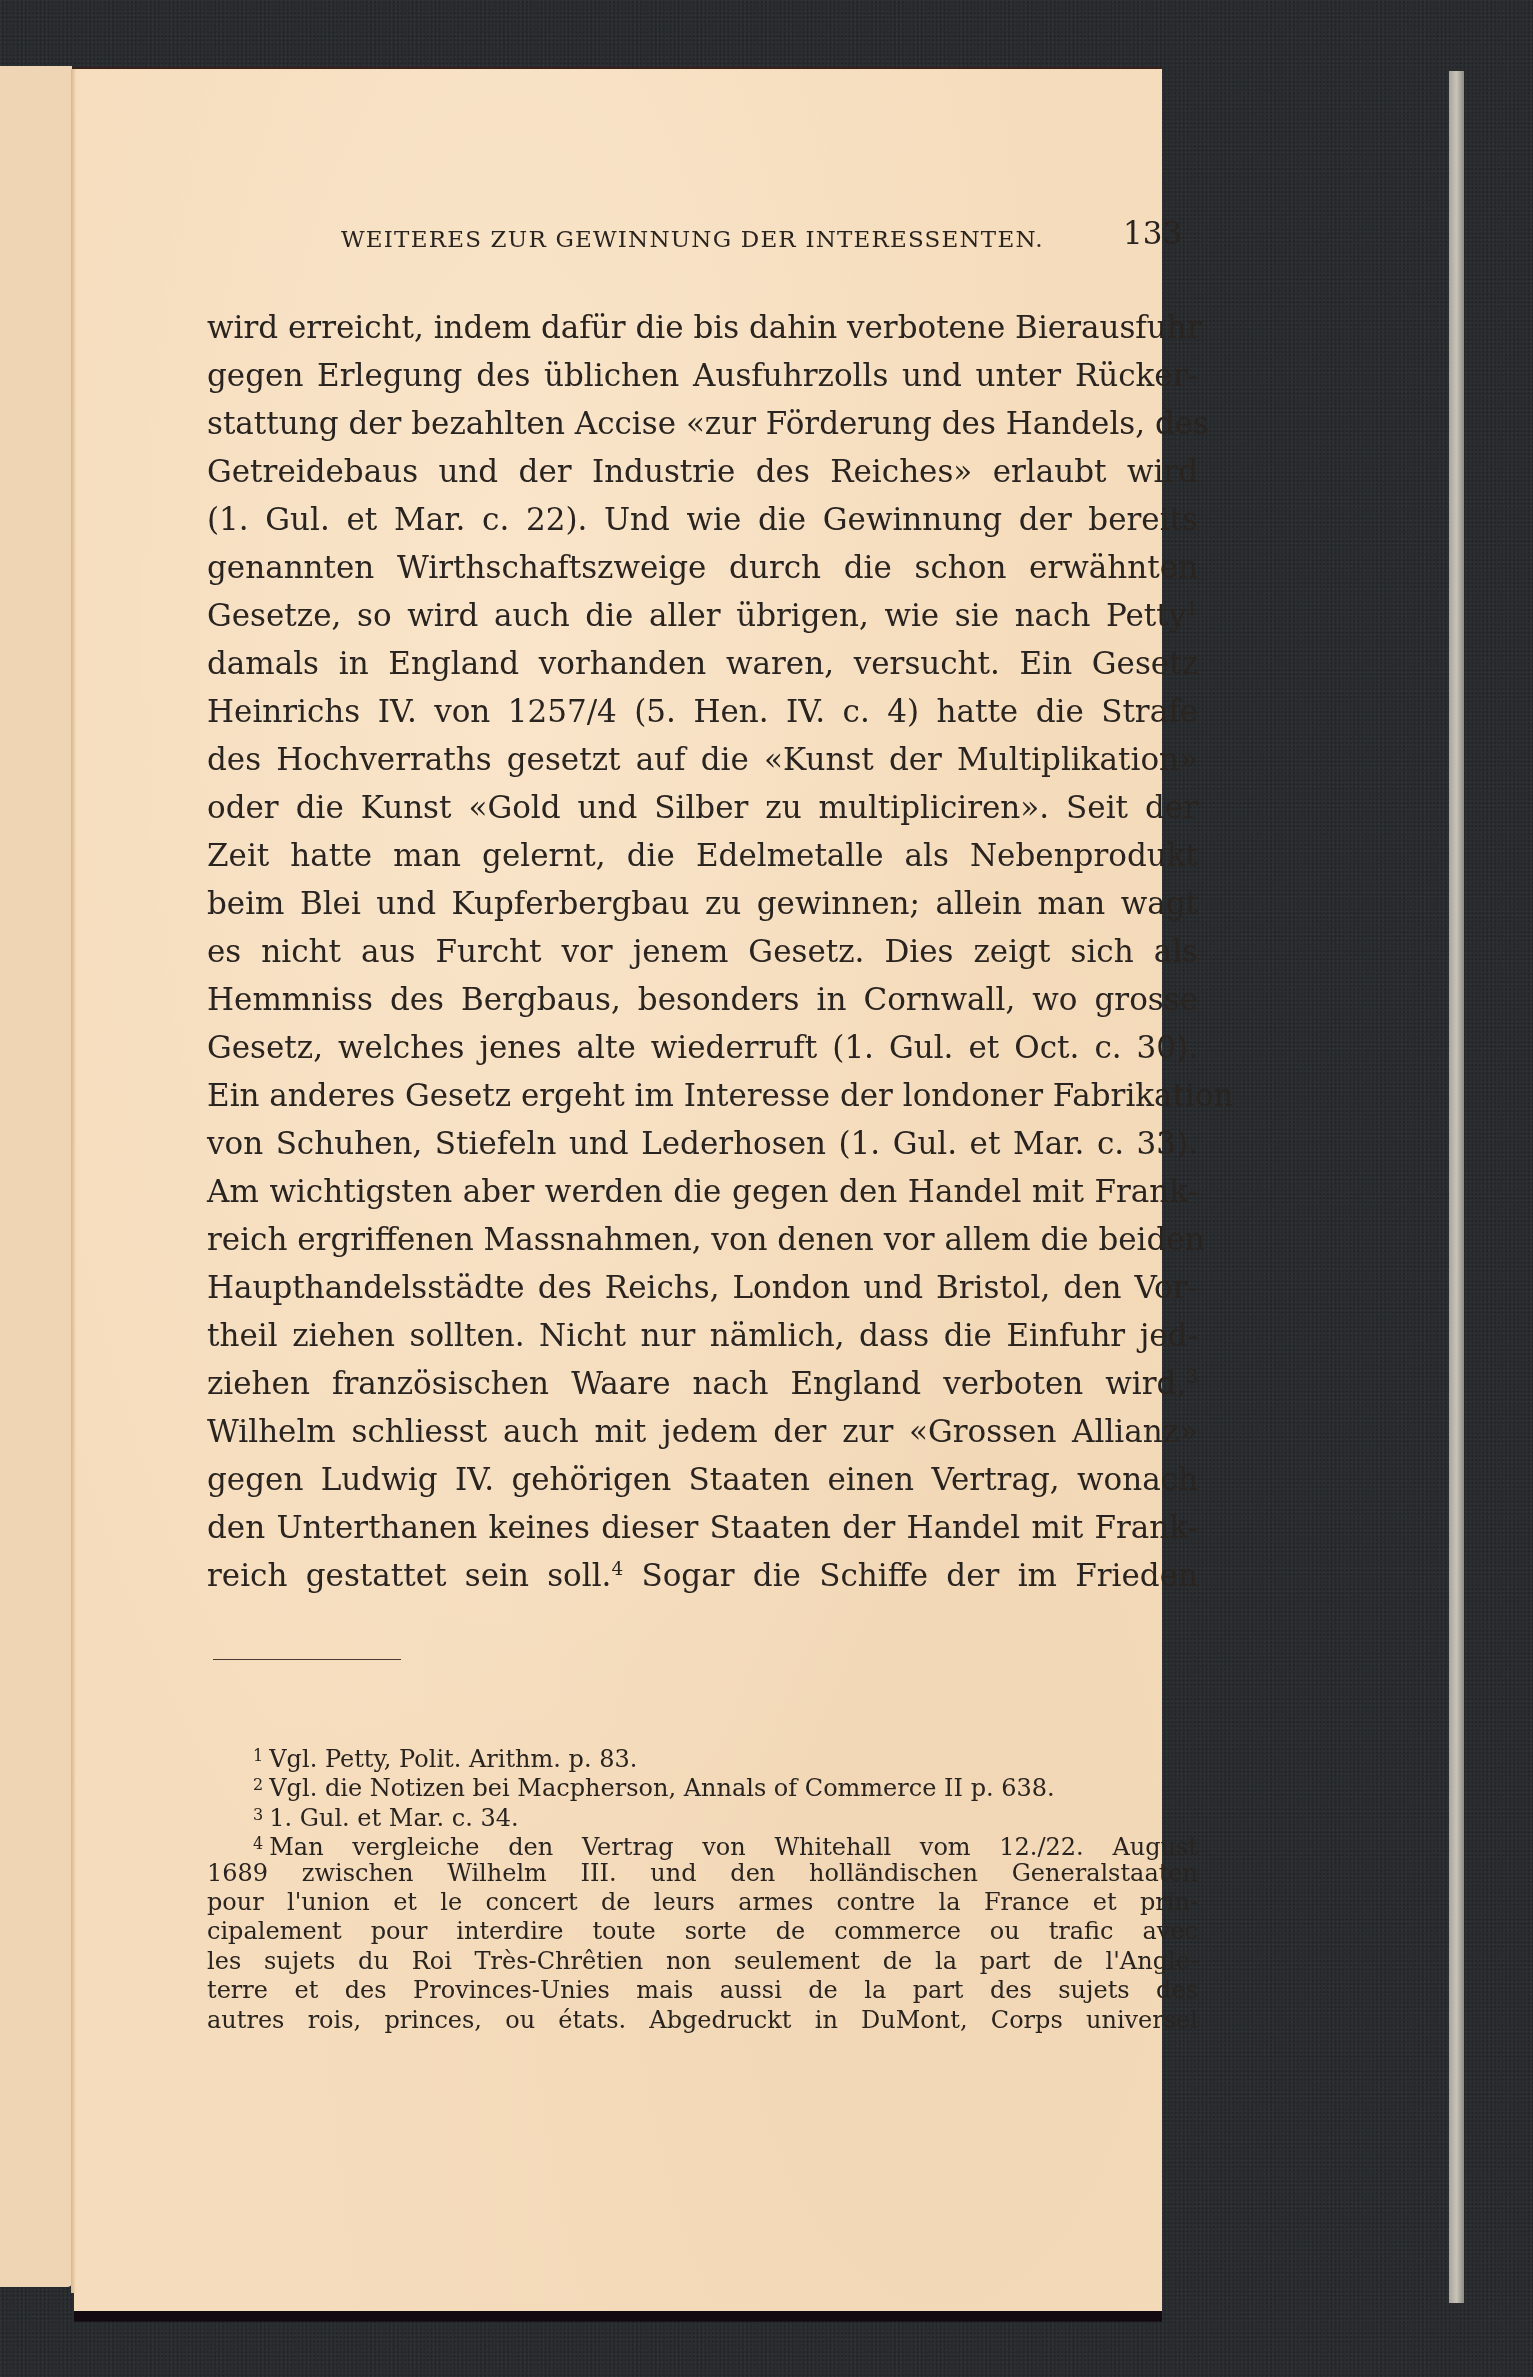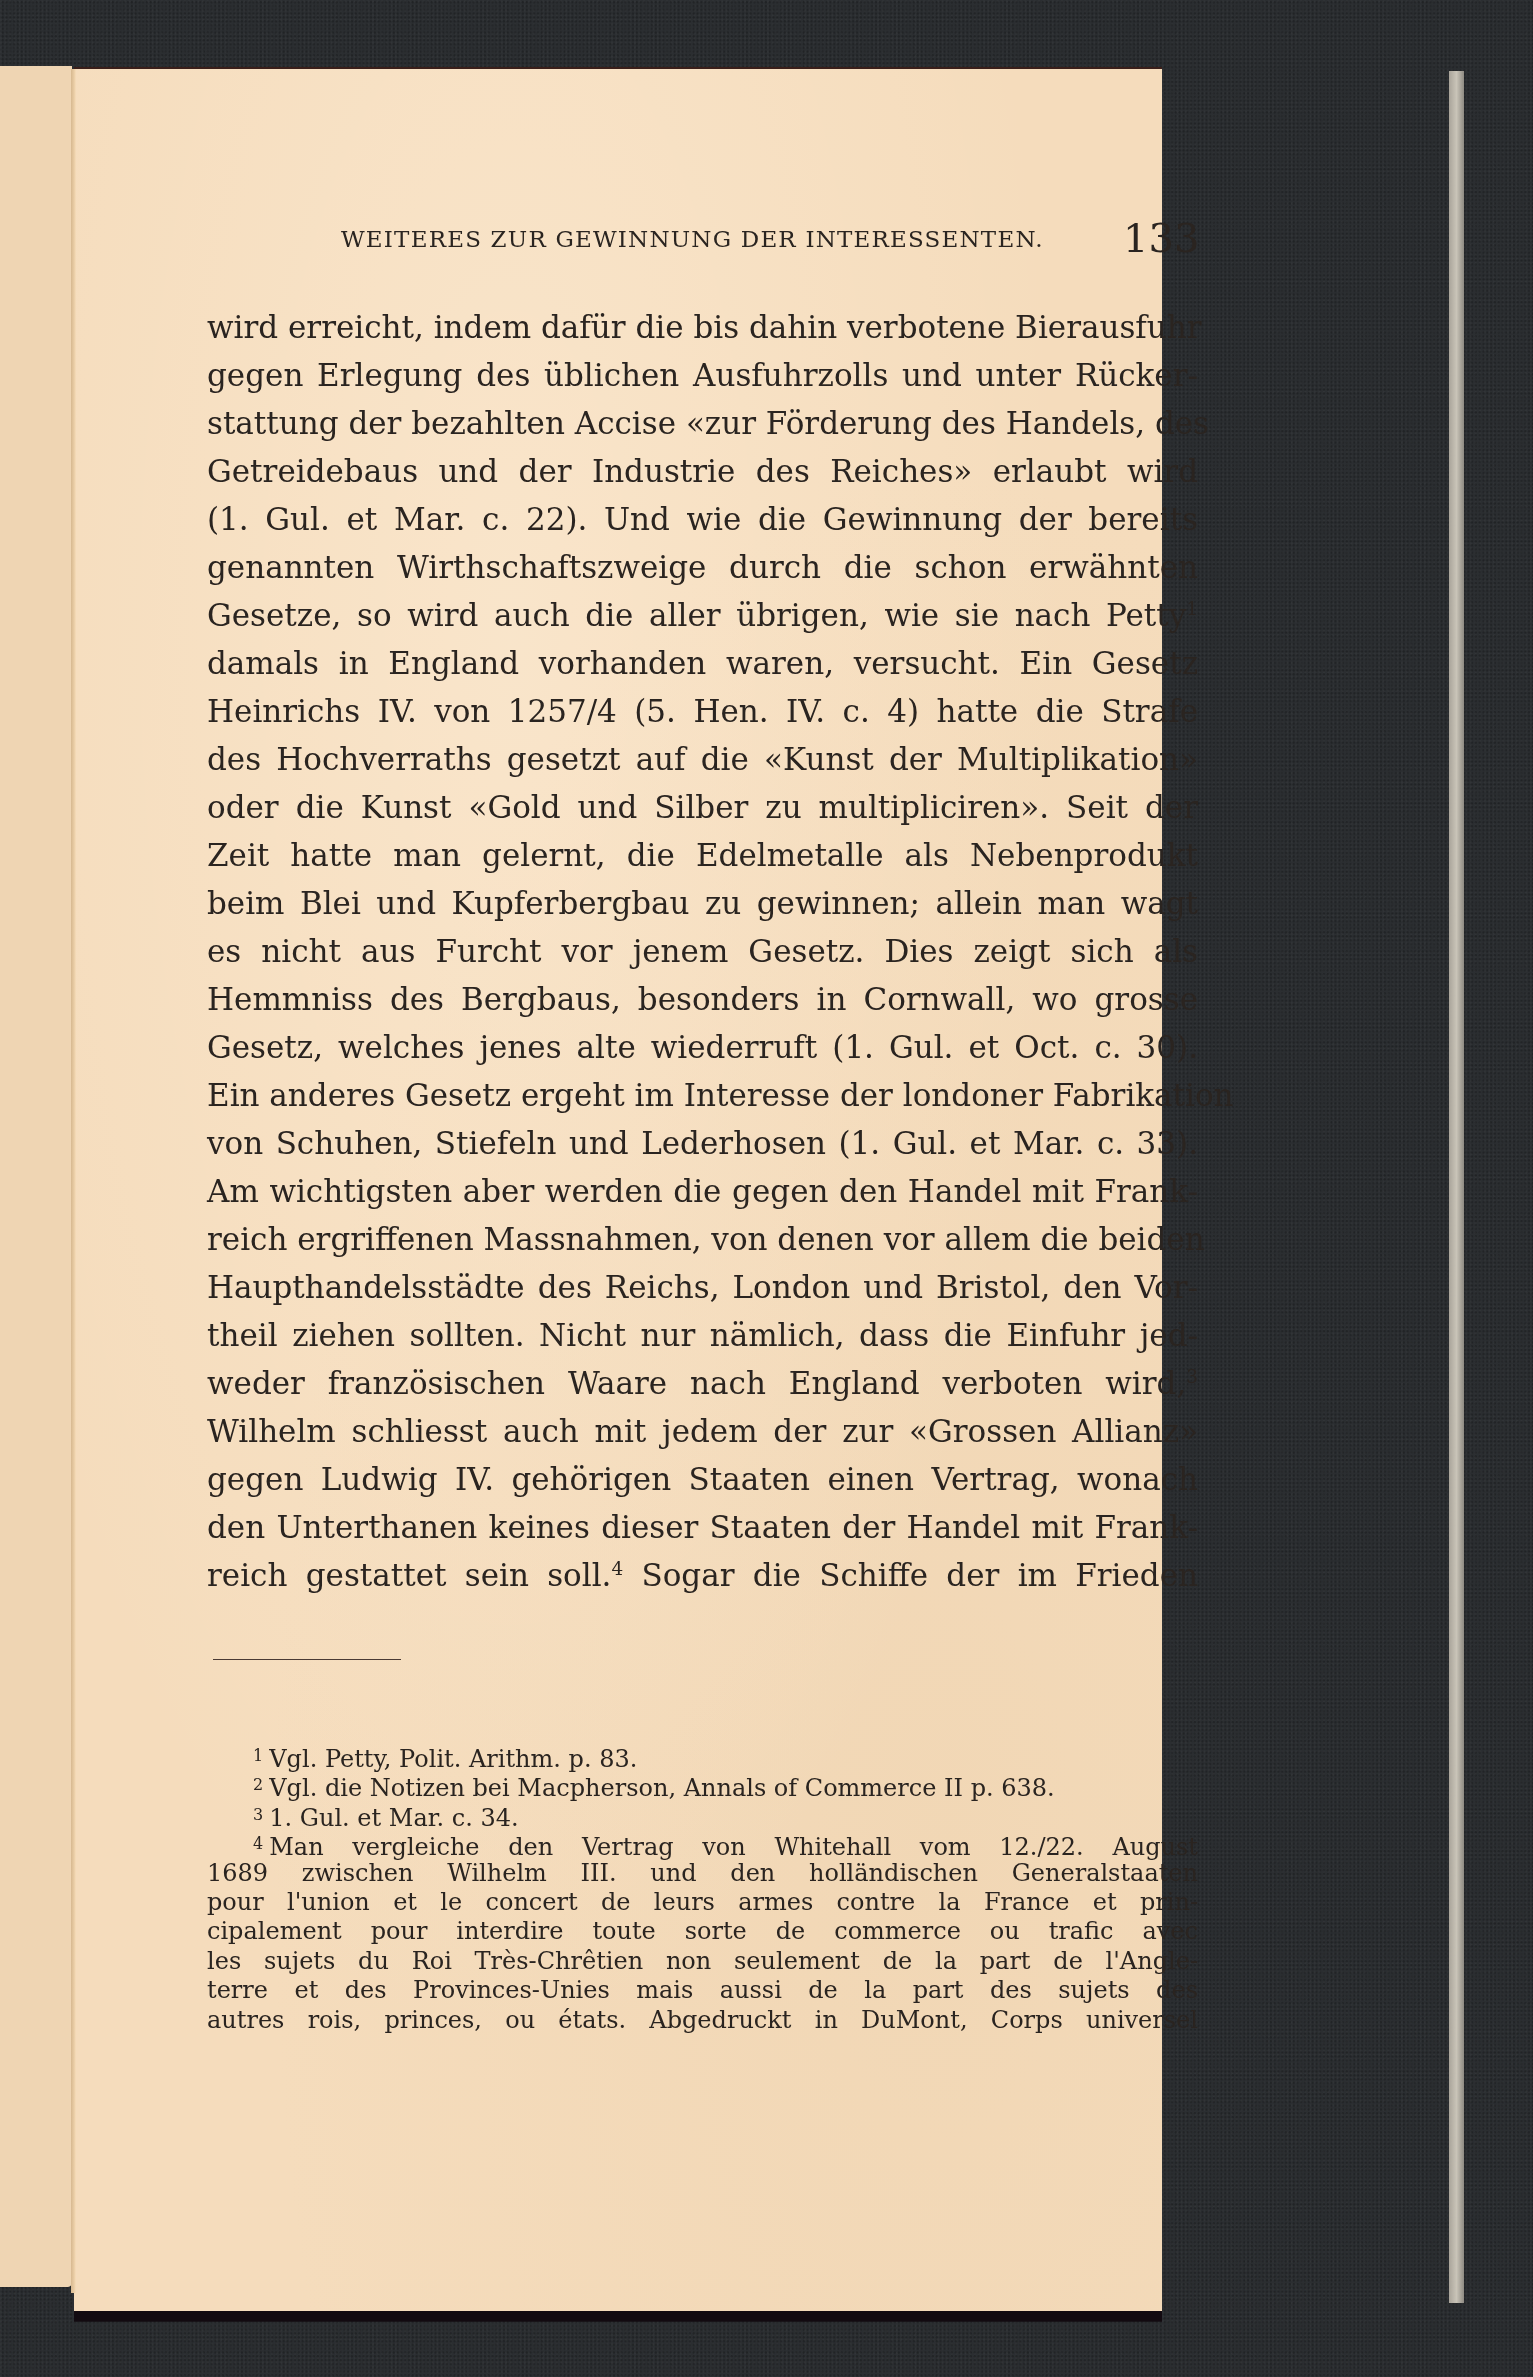--- a/index.html
+++ b/index.html
@@ -70,21 +70,21 @@
       font-size: 23px;
       letter-spacing: 1.2px;
       color: #2a2420;
       white-space: nowrap;
       text-transform: uppercase;
     }
     .page-number {
       position: absolute;
       left: 1049px;
       top: 146px;
-      font-size: 40px;
+      font-size: 31px;
       color: #2a2420;
     }
     .body-text {
       position: absolute;
       left: 133px;
       top: 234px;
       width: 991px;
       color: #2a2420;
       font-size: 31px;
       line-height: 48px;
@@ -165,21 +165,21 @@
     <span class="line">beim Blei und Kupferbergbau zu gewinnen; allein man wagt</span>
     <span class="line">es nicht aus Furcht vor jenem Gesetz. Dies zeigt sich als</span>
     <span class="line">Hemmniss des Bergbaus, besonders in Cornwall, wo grosse</span>
     <span class="line">Gesetz, welches jenes alte wiederruft (1. Gul. et Oct. c. 30).</span>
     <span class="line">Ein anderes Gesetz ergeht im Interesse der londoner Fabrikation</span>
     <span class="line">von Schuhen, Stiefeln und Lederhosen (1. Gul. et Mar. c. 33).</span>
     <span class="line">Am wichtigsten aber werden die gegen den Handel mit Frank-</span>
     <span class="line">reich ergriffenen Massnahmen, von denen vor allem die beiden</span>
     <span class="line">Haupthandelsstädte des Reichs, London und Bristol, den Vor-</span>
     <span class="line">theil ziehen sollten. Nicht nur nämlich, dass die Einfuhr jed-</span>
-    <span class="line"><span>weder französischen Waare nach England verboten wird,</span><sup>3</sup></span>
+    <span class="line"><span>ziehen französischen Waare nach England verboten wird,</span><sup>3</sup></span>
     <span class="line">Wilhelm schliesst auch mit jedem der zur «Grossen Allianz»</span>
     <span class="line">gegen Ludwig IV. gehörigen Staaten einen Vertrag, wonach</span>
     <span class="line">den Unterthanen keines dieser Staaten der Handel mit Frank-</span>
     <span class="line last"><span>reich gestattet sein soll.</span><sup>4</sup><span> Sogar die Schiffe der im Frieden</span></span>
   </div>
 
   <div class="footnote-rule"></div>
 
   <div class="footnotes">
     <span class="fn-line indent"><span class="fn-num">1</span><span>Vgl. Petty, Polit. Arithm. p. 83.</span></span>

